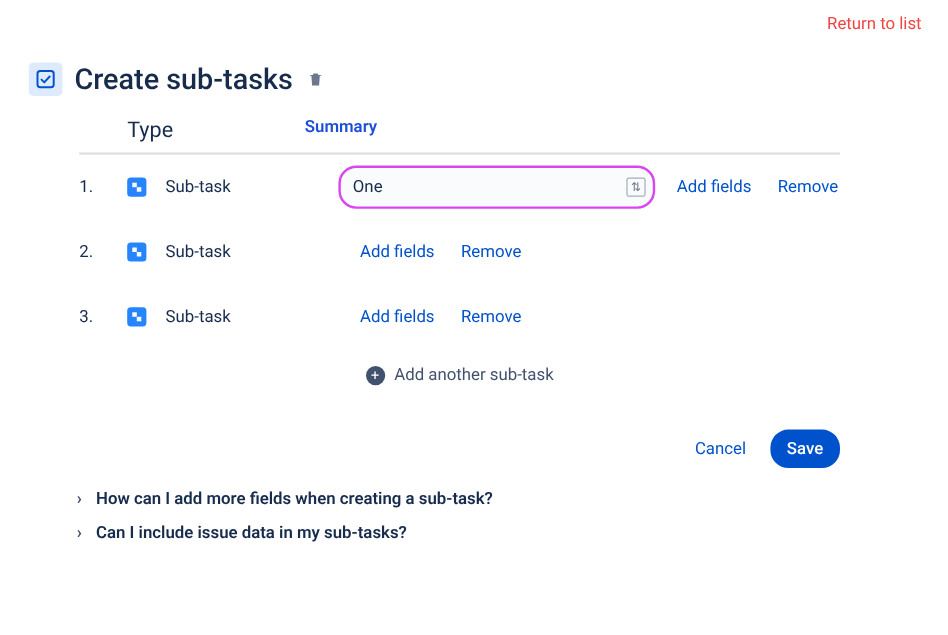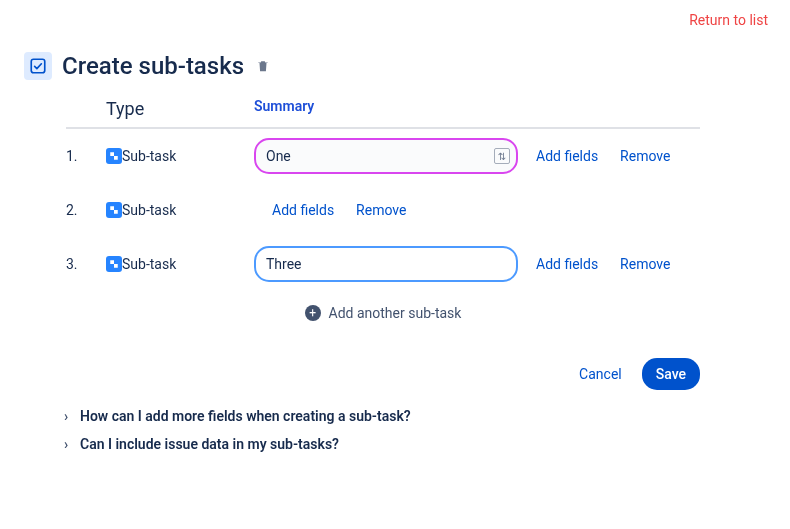--- a/index.html
+++ b/index.html
@@ -77,24 +77,24 @@
     display: flex;
     align-items: center;
     height: 54px;
   }
   .col-num {
     width: 40px;
     font-size: 14px;
     color: #172B4D;
   }
   .col-type {
-    width: 148px;
-    display: flex;
-    align-items: center;
-    gap: 0;
+    width: 176px;
+    display: flex;
+    align-items: center;
+    gap: 16px;
   }
   .issue-icon {
     width: 16px;
     height: 16px;
     background: #2684FF;
     border-radius: 3px;
     display: flex;
     align-items: center;
     justify-content: center;
   }
@@ -281,23 +281,20 @@
         <div class="col-num">3.</div>
         <div class="col-type">
           <span class="issue-icon">
             <svg viewBox="0 0 16 16">
               <rect x="2" y="2" width="6" height="6" fill="#fff"></rect>
               <rect x="8" y="8" width="6" height="6" fill="#fff"></rect>
             </svg>
           </span>
           <span class="type-label">Sub-task</span>
         </div>
-        <div class="col-summary">
-          <div class="input-wrap"><input class="summary-input focused" value="Three" style=""></div>
-        </div>
         <div class="col-actions">
           <span class="link">Add fields</span>
           <span class="link">Remove</span>
         </div>
       </div>
     </div>
 
   <div class="add-another">
     <span class="plus-icon">+</span>
     <span>Add another sub-task</span>

